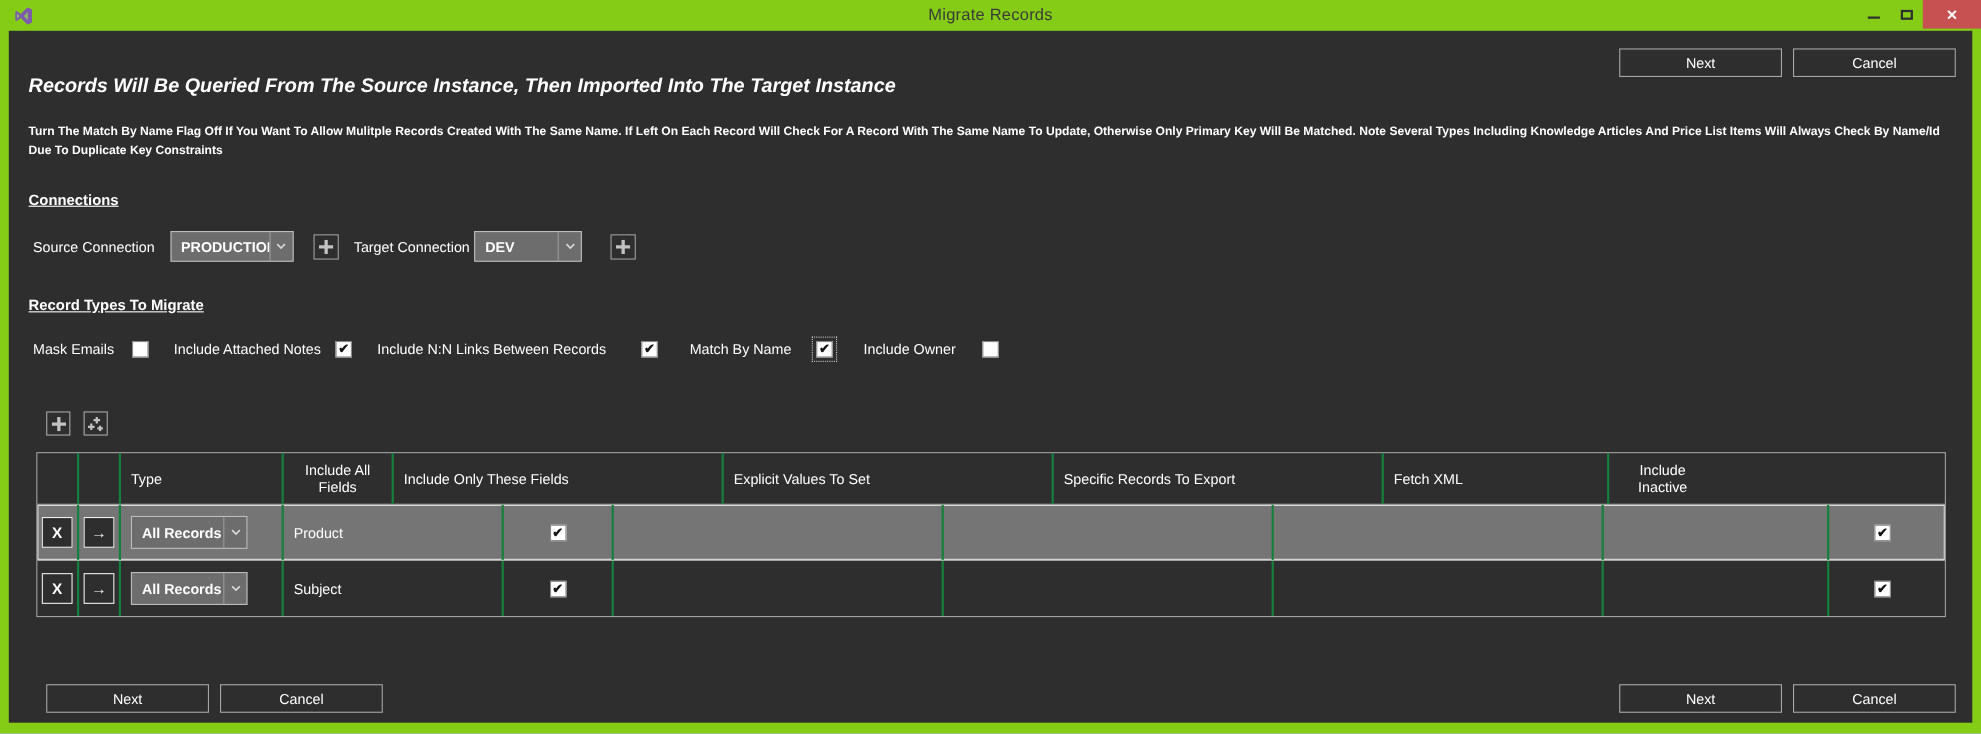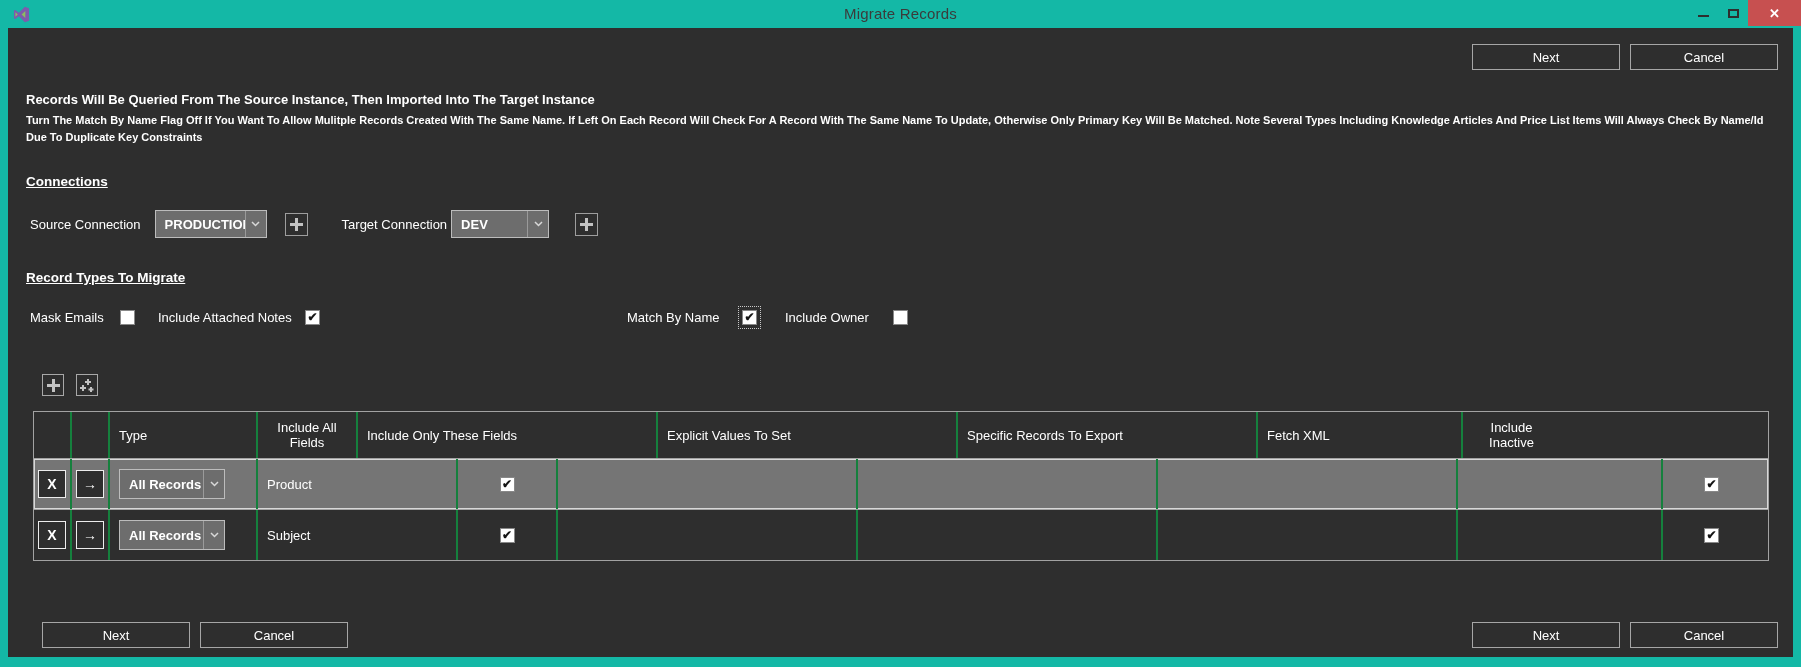--- a/index.html
+++ b/index.html
@@ -1,19 +1,19 @@
 <!DOCTYPE html>
 <html><head>
 <meta charset="utf-8">
 <style>
   * { box-sizing: border-box; margin: 0; padding: 0; }
   html,body { width: 1801px; height: 667px; }
   body { font-family: "Liberation Sans", sans-serif; }
 
-  .frame { position: relative; width: 1801px; height: 667px; background: #14b8a6; overflow: hidden; }
+  .frame { position: relative; width: 1801px; height: 667px; background: #84cc16; overflow: hidden; }
 
   
   .titlebar { position: relative; height: 28px; display: flex; align-items: center; }
   .vs-icon { margin-left: 13px; width: 17px; height: 17px; display: inline-flex; }
   .win-title { position: absolute; left: 50%; transform: translateX(-50%); top: 5px;
                font-size: 15px; color: #3b3b3b; letter-spacing: .2px; }
   .win-controls { position: absolute; right: 0; top: 0; display: flex; height: 26px; }
   .win-btn { border: none; background: transparent; width: 30px; height: 26px; cursor: pointer;
              display: flex; align-items: center; justify-content: center; color: #2e2e2e; padding: 0;
              font-family: inherit; }
@@ -23,21 +23,21 @@
 
   
   .content { position: absolute; left: 8px; top: 28px; width: 1785px; height: 629px;
              background: #2e2e2e; color: #fff; }
 
   .dlg-btn { width: 148px; height: 26px; background: #2e2e2e; border: 1px solid #a6a6a6;
              color: #fff; font-size: 13px; font-family: inherit; cursor: pointer; }
 
   .top-actions { position: absolute; top: 16px; right: 15px; display: flex; gap: 10px; }
 
-  .intro1 { position: absolute; left: 18px; top: 64px; font-size: 13px; font-weight: bold; }
+  .intro1 { position: absolute; left: 18px; top: 40px; font-size: 18px; font-weight: bold; font-style: italic; }
   .intro2 { position: absolute; left: 18px; top: 84px; width: 1755px; font-size: 11px;
             font-weight: bold; line-height: 17px; }
 
   .section-heading { position: absolute; left: 18px; font-size: 13.5px; font-weight: bold;
                      text-decoration: underline; }
   .h-connections { top: 146px; }
   .h-recordtypes { top: 242px; }
 
   
   .conn-row { position: absolute; left: 22px; top: 182px; height: 28px; display: flex;
@@ -143,21 +143,21 @@
           <svg width="9" height="6" viewBox="0 0 9 6">
               <path d="M1 1 L4.5 4.5 L8 1" stroke="#d8d8d8" stroke-width="1.5" fill="none"></path>
             </svg>
         </span>
       </div>
       <button class="plus-btn" style="margin-left:18px;">
         <svg width="13" height="13" viewBox="0 0 13 13">
             <path fill="#c2c2c2" d="M5 0 h3 v5 h5 v3 h-5 v5 h-3 v-5 h-5 v-3 h5 Z"></path>
           </svg>
       </button>
-      <span class="conn-label" style="margin-left:34px;">Target Connection</span>
+      <span class="conn-label" style="margin-left:14px;">Target Connection</span>
       <div class="dropdown" style="width:98px; margin-left:4px;">
         <span class="dd-value">DEV</span>
         <span class="dd-chev">
           <svg width="9" height="6" viewBox="0 0 9 6">
               <path d="M1 1 L4.5 4.5 L8 1" stroke="#d8d8d8" stroke-width="1.5" fill="none"></path>
             </svg>
         </span>
       </div>
       <button class="plus-btn" style="margin-left:26px;">
         <svg width="13" height="13" viewBox="0 0 13 13">
@@ -168,20 +168,24 @@
 
     <div class="section-heading h-recordtypes">Record Types To Migrate</div>
 
     <div class="chk-row">
       <div class="chk-item" style="left:22px; width:105px;gap:13px;">
         <span>Mask Emails</span>
         <span class="checkbox"></span>
       </div>
       <div class="chk-item" style="left:150px; width:162px;">
         <span>Include Attached Notes</span>
+        <span class="checkbox checked"></span>
+      </div>
+      <div class="chk-item" style="left:335px; width:255px;">
+        <span>Include N:N Links Between Records</span>
         <span class="checkbox checked"></span>
       </div>
       <div class="chk-item" style="left:619px; width:130px;">
         <span>Match By Name</span>
         <span class="checkbox checked focused"></span>
       </div>
       <div class="chk-item" style="left:777px; width:123px;">
         <span>Include Owner</span>
         <span class="checkbox"></span>
       </div>

